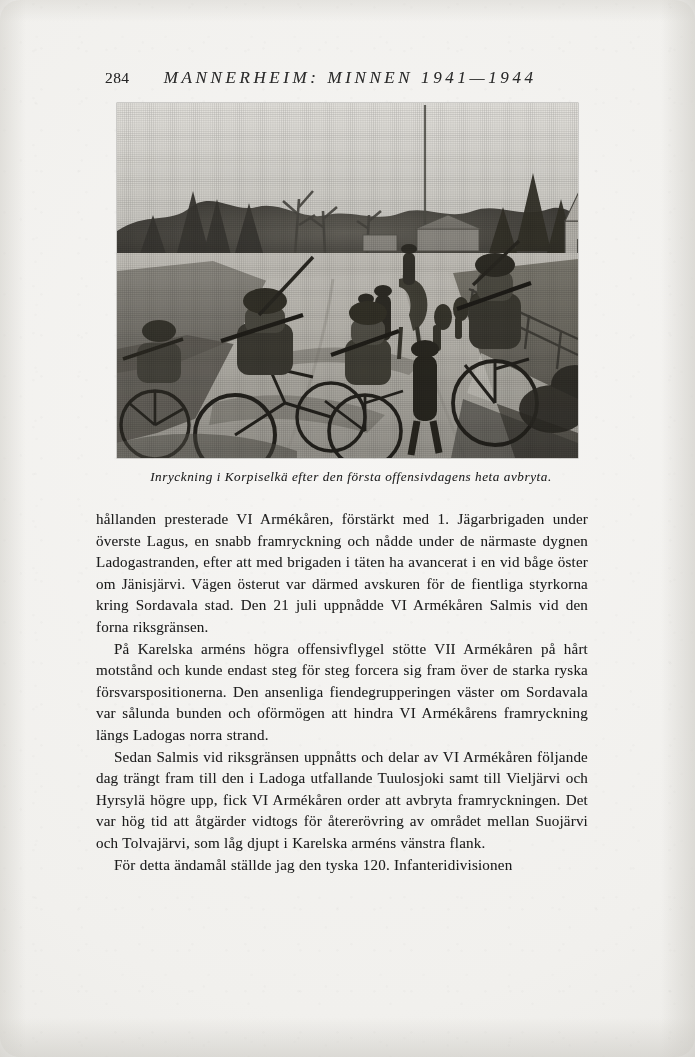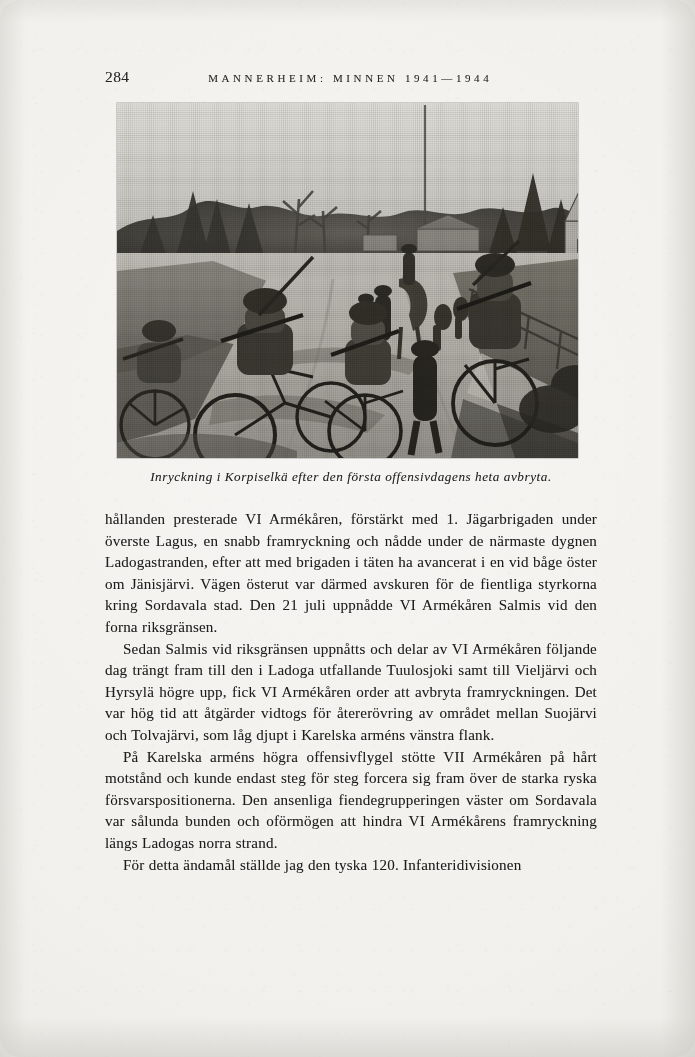--- a/index.html
+++ b/index.html
@@ -68,25 +68,26 @@
   .folio {
     font-size: 15.5px;
     letter-spacing: .4px;
     color: #262626;
     font-variant-numeric: oldstyle-nums;
     flex: 0 0 auto;
   }
   .head-title {
     flex: 1 1 auto;
     text-align: center;
-    font-size: 11px;
+    font-size: 17px;
     letter-spacing: 3.6px;
     color: #2a2a2a;
     white-space: nowrap;
     padding-right: 26px;
+    font-style: italic;
   }
 
   
   .plate {
     position: absolute;
     left: 117px;
     top: 103px;
     width: 461px;
     height: 355px;
     z-index: 2;
@@ -122,21 +123,21 @@
     font-style: italic;
     font-size: 13.2px;
     letter-spacing: .55px;
     color: #232323;
     z-index: 3;
   }
 
   
   .textblock {
     position: absolute;
-    left: 105px;
+    left: 96px;
     top: 509px;
     width: 492px;
     z-index: 3;
   }
   .para {
     margin: 0;
     font-size: 15.1px;
     line-height: 21.6px;
     text-align: justify;
     text-justify: inter-word;
@@ -336,18 +337,18 @@
       <path d="M0,340 C60,324 130,330 180,348 L180,355 L0,355 Z" fill="#514f48" opacity=".5"></path>
     </svg>
     <div class="screen"></div>
     <div class="tone"></div>
   </div>
 
   <div class="caption">Inryckning i Korpiselkä efter den första offensivdagens heta avbryta.</div>
 
   <div class="textblock">
     <p class="para first">hållanden presterade VI Armékåren, förstärkt med 1. Jägarbrigaden under överste Lagus, en snabb framryckning och nådde under de närmaste dygnen Ladogastranden, efter att med brigaden i täten ha avancerat i en vid båge öster om Jänisjärvi. Vägen österut var därmed avskuren för de fientliga styrkorna kring Sordavala stad. Den 21 juli uppnådde VI Armékåren Salmis vid den forna riksgränsen.</p>
+    <p class="para indent">På Karelska arméns högra offensivflygel stötte VII Armékåren på hårt motstånd och kunde endast steg för steg forcera sig fram över de starka ryska försvarspositionerna.  Den ansenliga fiendegrupperingen väster om Sordavala var sålunda bunden och oförmögen att hindra VI Armékårens framryckning längs Ladogas norra strand.</p>
     <p class="para indent">Sedan Salmis vid riksgränsen uppnåtts och delar av VI Armékåren följande dag trängt fram till den i Ladoga utfallande Tuulosjoki samt till Vieljärvi och Hyrsylä högre upp, fick VI Armékåren order att avbryta framryckningen.  Det var hög tid att åtgärder vidtogs för återerövring av området mellan Suojärvi och Tolvajärvi, som låg djupt i Karelska arméns vänstra flank.</p>
-    <p class="para indent">På Karelska arméns högra offensivflygel stötte VII Armékåren på hårt motstånd och kunde endast steg för steg forcera sig fram över de starka ryska försvarspositionerna.  Den ansenliga fiendegrupperingen väster om Sordavala var sålunda bunden och oförmögen att hindra VI Armékårens framryckning längs Ladogas norra strand.</p>
     <p class="para indent">För detta ändamål ställde jag den tyska 120. Infanteridivisionen</p>
   </div>
 
 </div>
 
 </body></html>

